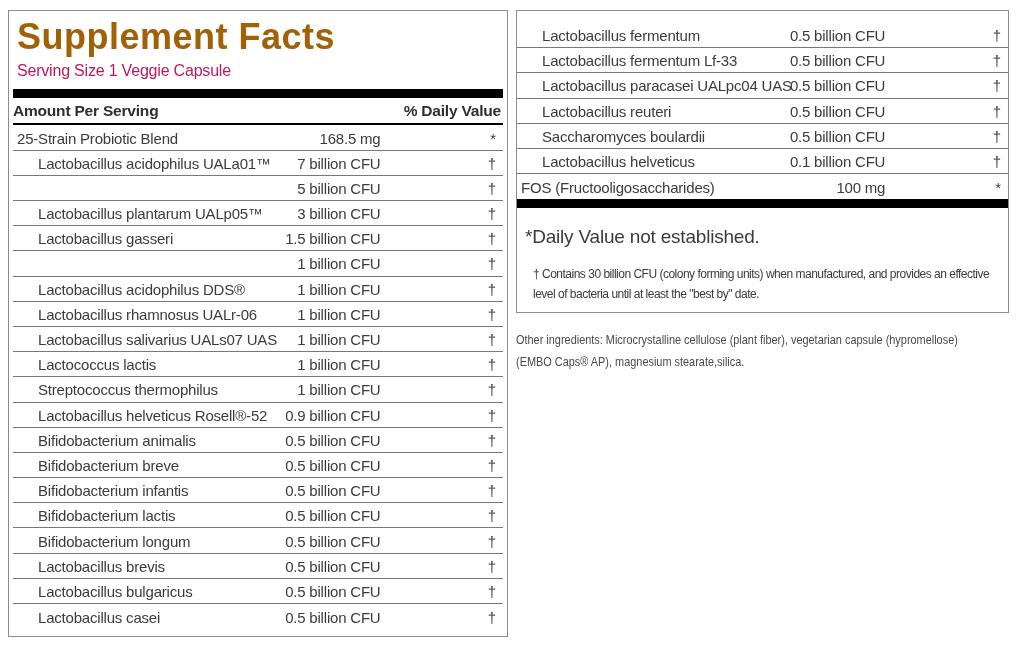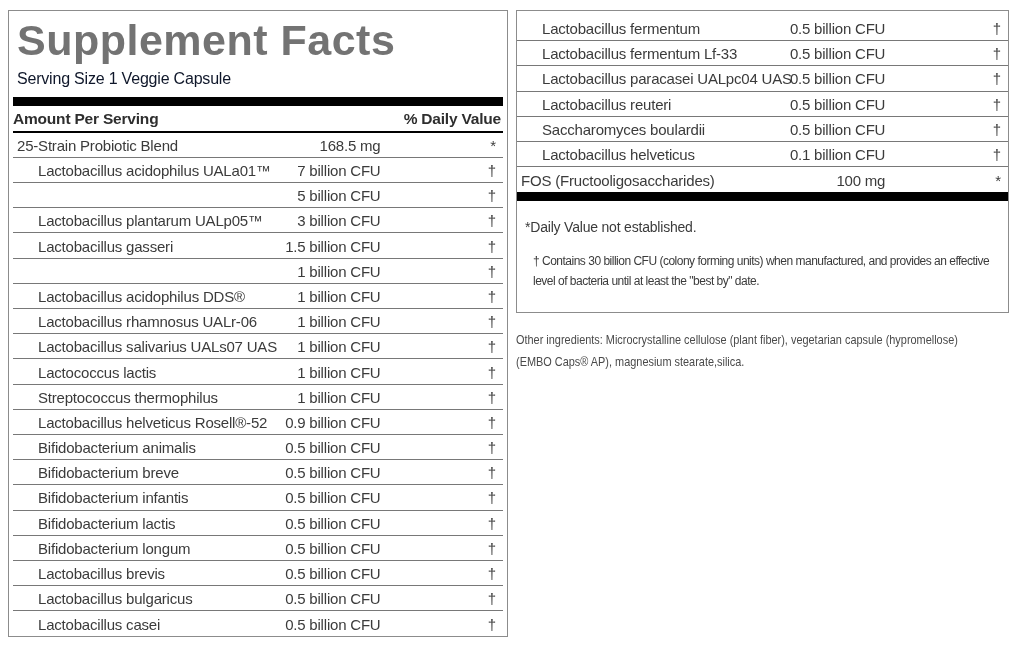--- a/index.html
+++ b/index.html
@@ -4,46 +4,46 @@
 <style>
   html,body{margin:0;padding:0;background:#fff;}
   body{width:1024px;height:653px;overflow:hidden;
        font-family:"Liberation Sans",sans-serif;color:#3b3b3b;}
   .page{position:relative;width:1024px;height:653px;background:#fff;}
 
   .panel{position:absolute;box-sizing:border-box;background:#fff;
          border:1.5px solid #8c8c8c;}
   .left-panel{left:8px;top:10px;width:500px;height:627px;padding:6px 4px 0 4px;}
 
-  .title{font-size:43px;font-weight:bold;color:#737373;letter-spacing:0.5px;
+  .title{font-size:36px;font-weight:bold;color:#a16207;letter-spacing:0.5px;
          line-height:1.04;margin:1px 0 0 4px;white-space:nowrap;}
-  .serving{font-size:16px;letter-spacing:-0.2px;margin:7px 0 9px 4px;color:#0f172a;}
+  .serving{font-size:16px;letter-spacing:-0.2px;margin:7px 0 9px 4px;color:#be185d;}
 
   .thick-bar{height:9px;background:#000;}
 
   .table-header{position:relative;height:25px;line-height:25px;
                 font-weight:bold;font-size:15.5px;letter-spacing:-0.2px;
                 border-bottom:2.5px solid #000;color:#2e2e2e;}
   .hdr-amount{position:absolute;left:0;width:75%;text-align:left;}
   .hdr-dv{position:absolute;right:2px;text-align:right;}
 
   .rows{display:block;}
   .row{position:relative;height:25.2px;box-sizing:border-box;
        border-bottom:1px solid #787878;font-size:15px;letter-spacing:-0.2px;}
   .rows .row:last-child{border-bottom:none;}
   .row .name{position:absolute;left:4px;top:50%;transform:translateY(-50%);white-space:nowrap;}
   .row.indent .name{left:25px;}
   .row .amount{position:absolute;right:25%;top:50%;transform:translateY(-50%);white-space:nowrap;}
   .row .dv{position:absolute;right:7px;top:50%;transform:translateY(-50%);}
 
   .right-col{position:absolute;left:516px;top:10px;width:500px;}
   .right-panel{position:relative;box-sizing:border-box;width:493px;height:303px;
-               border:1.5px solid #8c8c8c;background:#fff;padding-top:5px;}
+               border:1.5px solid #8c8c8c;background:#fff;padding-top:12px;}
   .footnote-area{padding:2px 8px 0 8px;}
-  .fn-dv{font-size:14px;letter-spacing:-0.2px;margin:16px 0 0 0;}
+  .fn-dv{font-size:19px;letter-spacing:-0.2px;margin:16px 0 0 0;}
   .fn-cfu{font-size:12px;letter-spacing:-0.5px;line-height:1.62;margin:17px 0 0 8px;}
 
   .other-ingredients{margin:16px 0 0 0;color:#4a4a4a;font-size:13px;
                      line-height:1.7;transform:scaleX(0.84);transform-origin:left top;}
   .other-ingredients div{white-space:nowrap;}
 </style>
 </head>
 <body>
 
 <div class="page">

